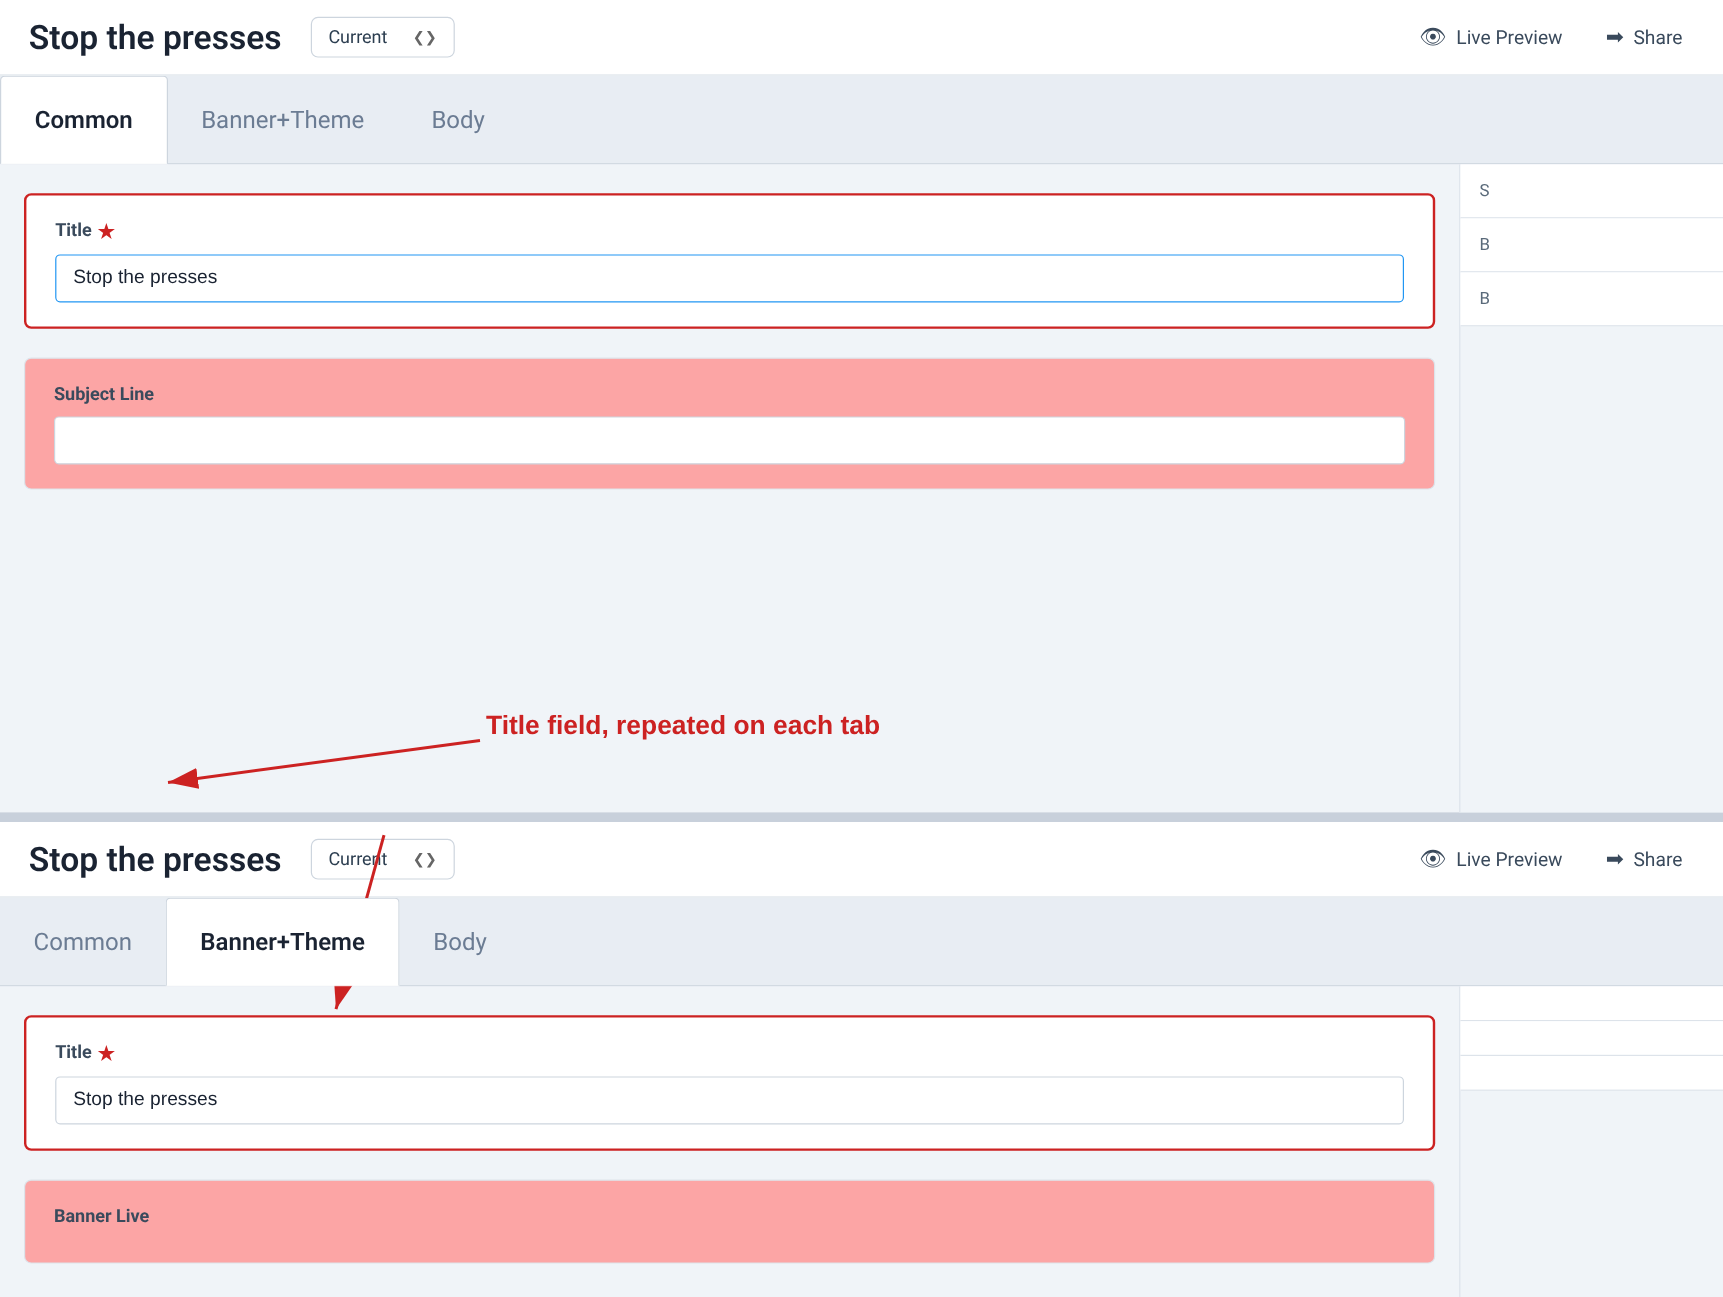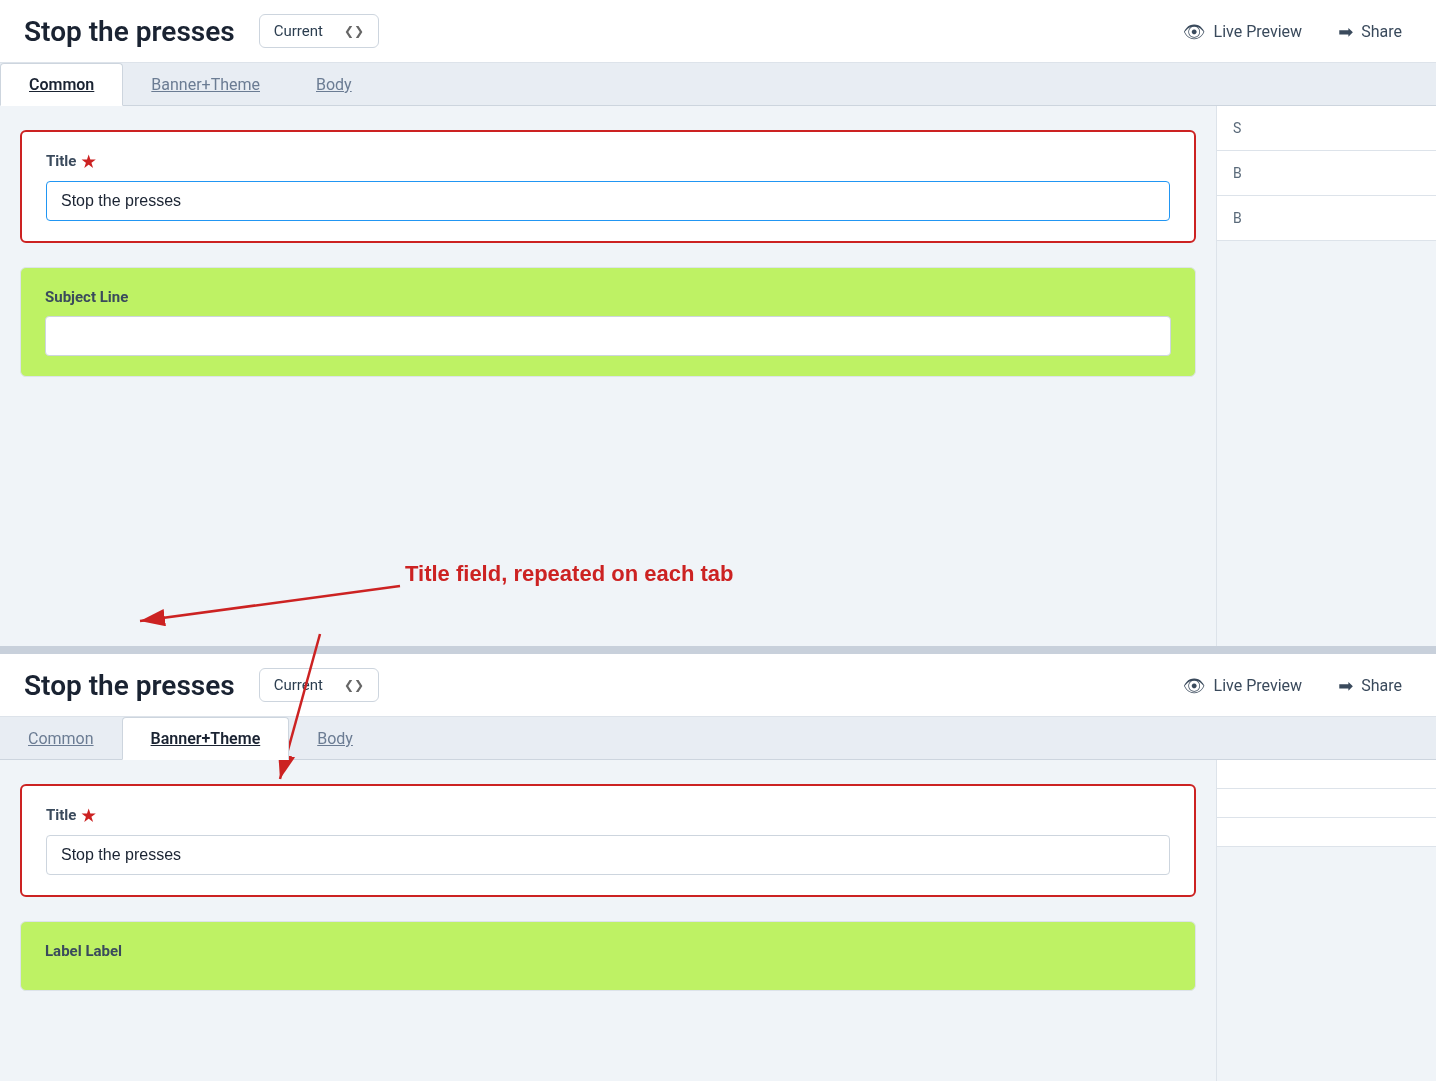--- a/index.html
+++ b/index.html
@@ -66,29 +66,28 @@
     
     .tabs-bar {
       background: #e8edf3;
       display: flex;
       align-items: flex-end;
       padding: 0 0 0 0;
       border-bottom: 1px solid #cdd5de;
     }
 
     .tab {
-      padding: 11px 28px;
-      font-size: 16px;
+      padding: 24px 28px;
+      font-size: 20px;
       color: #6b7c93;
       cursor: pointer;
       border-top-left-radius: 4px;
       border-top-right-radius: 4px;
       user-select: none;
       position: relative;
-      text-decoration: underline;
     }
 
     .tab.active {
       background: #ffffff;
       color: #1a2332;
       font-weight: 600;
       border-top: 1px solid #cdd5de;
       border-left: 1px solid #cdd5de;
       border-right: 1px solid #cdd5de;
       border-bottom: 1px solid #ffffff;
@@ -141,21 +140,21 @@
       width: 100%;
       border: 1px solid #cdd5de;
       border-radius: 4px;
       padding: 10px 14px;
       font-size: 16px;
       color: #1a2332;
       outline: none;
     }
 
     .subject-card {
-      background: #bef264;
+      background: #fca5a5;
       border: 1px solid #dde3ea;
       border-radius: 6px;
       padding: 20px 24px;
       max-width: 1190px;
     }
 
     
     .panel-divider {
       height: 8px;
       background: #c8d0db;
@@ -325,21 +324,21 @@
               <marker id="arrowhead2" markerWidth="10" markerHeight="7" refX="10" refY="3.5" orient="auto">
                 <polygon points="0 0, 10 3.5, 0 7" fill="#cc2222"></polygon>
               </marker>
             </defs>
             <line x1="100" y1="10" x2="60" y2="155" stroke="#cc2222" stroke-width="2.5" marker-end="url(#arrowhead2)"></line>
           </svg>
         </div>
 
         <div class="subject-card">
           <div class="field-label">
-            <span>Label Label</span>
+            <span>Banner Live</span>
           </div>
         </div>
 
       </div>
     </div>
 
     <div class="right-panel">
       <div class="right-panel-item"></div>
       <div class="right-panel-item"></div>
       <div class="right-panel-item"></div>

